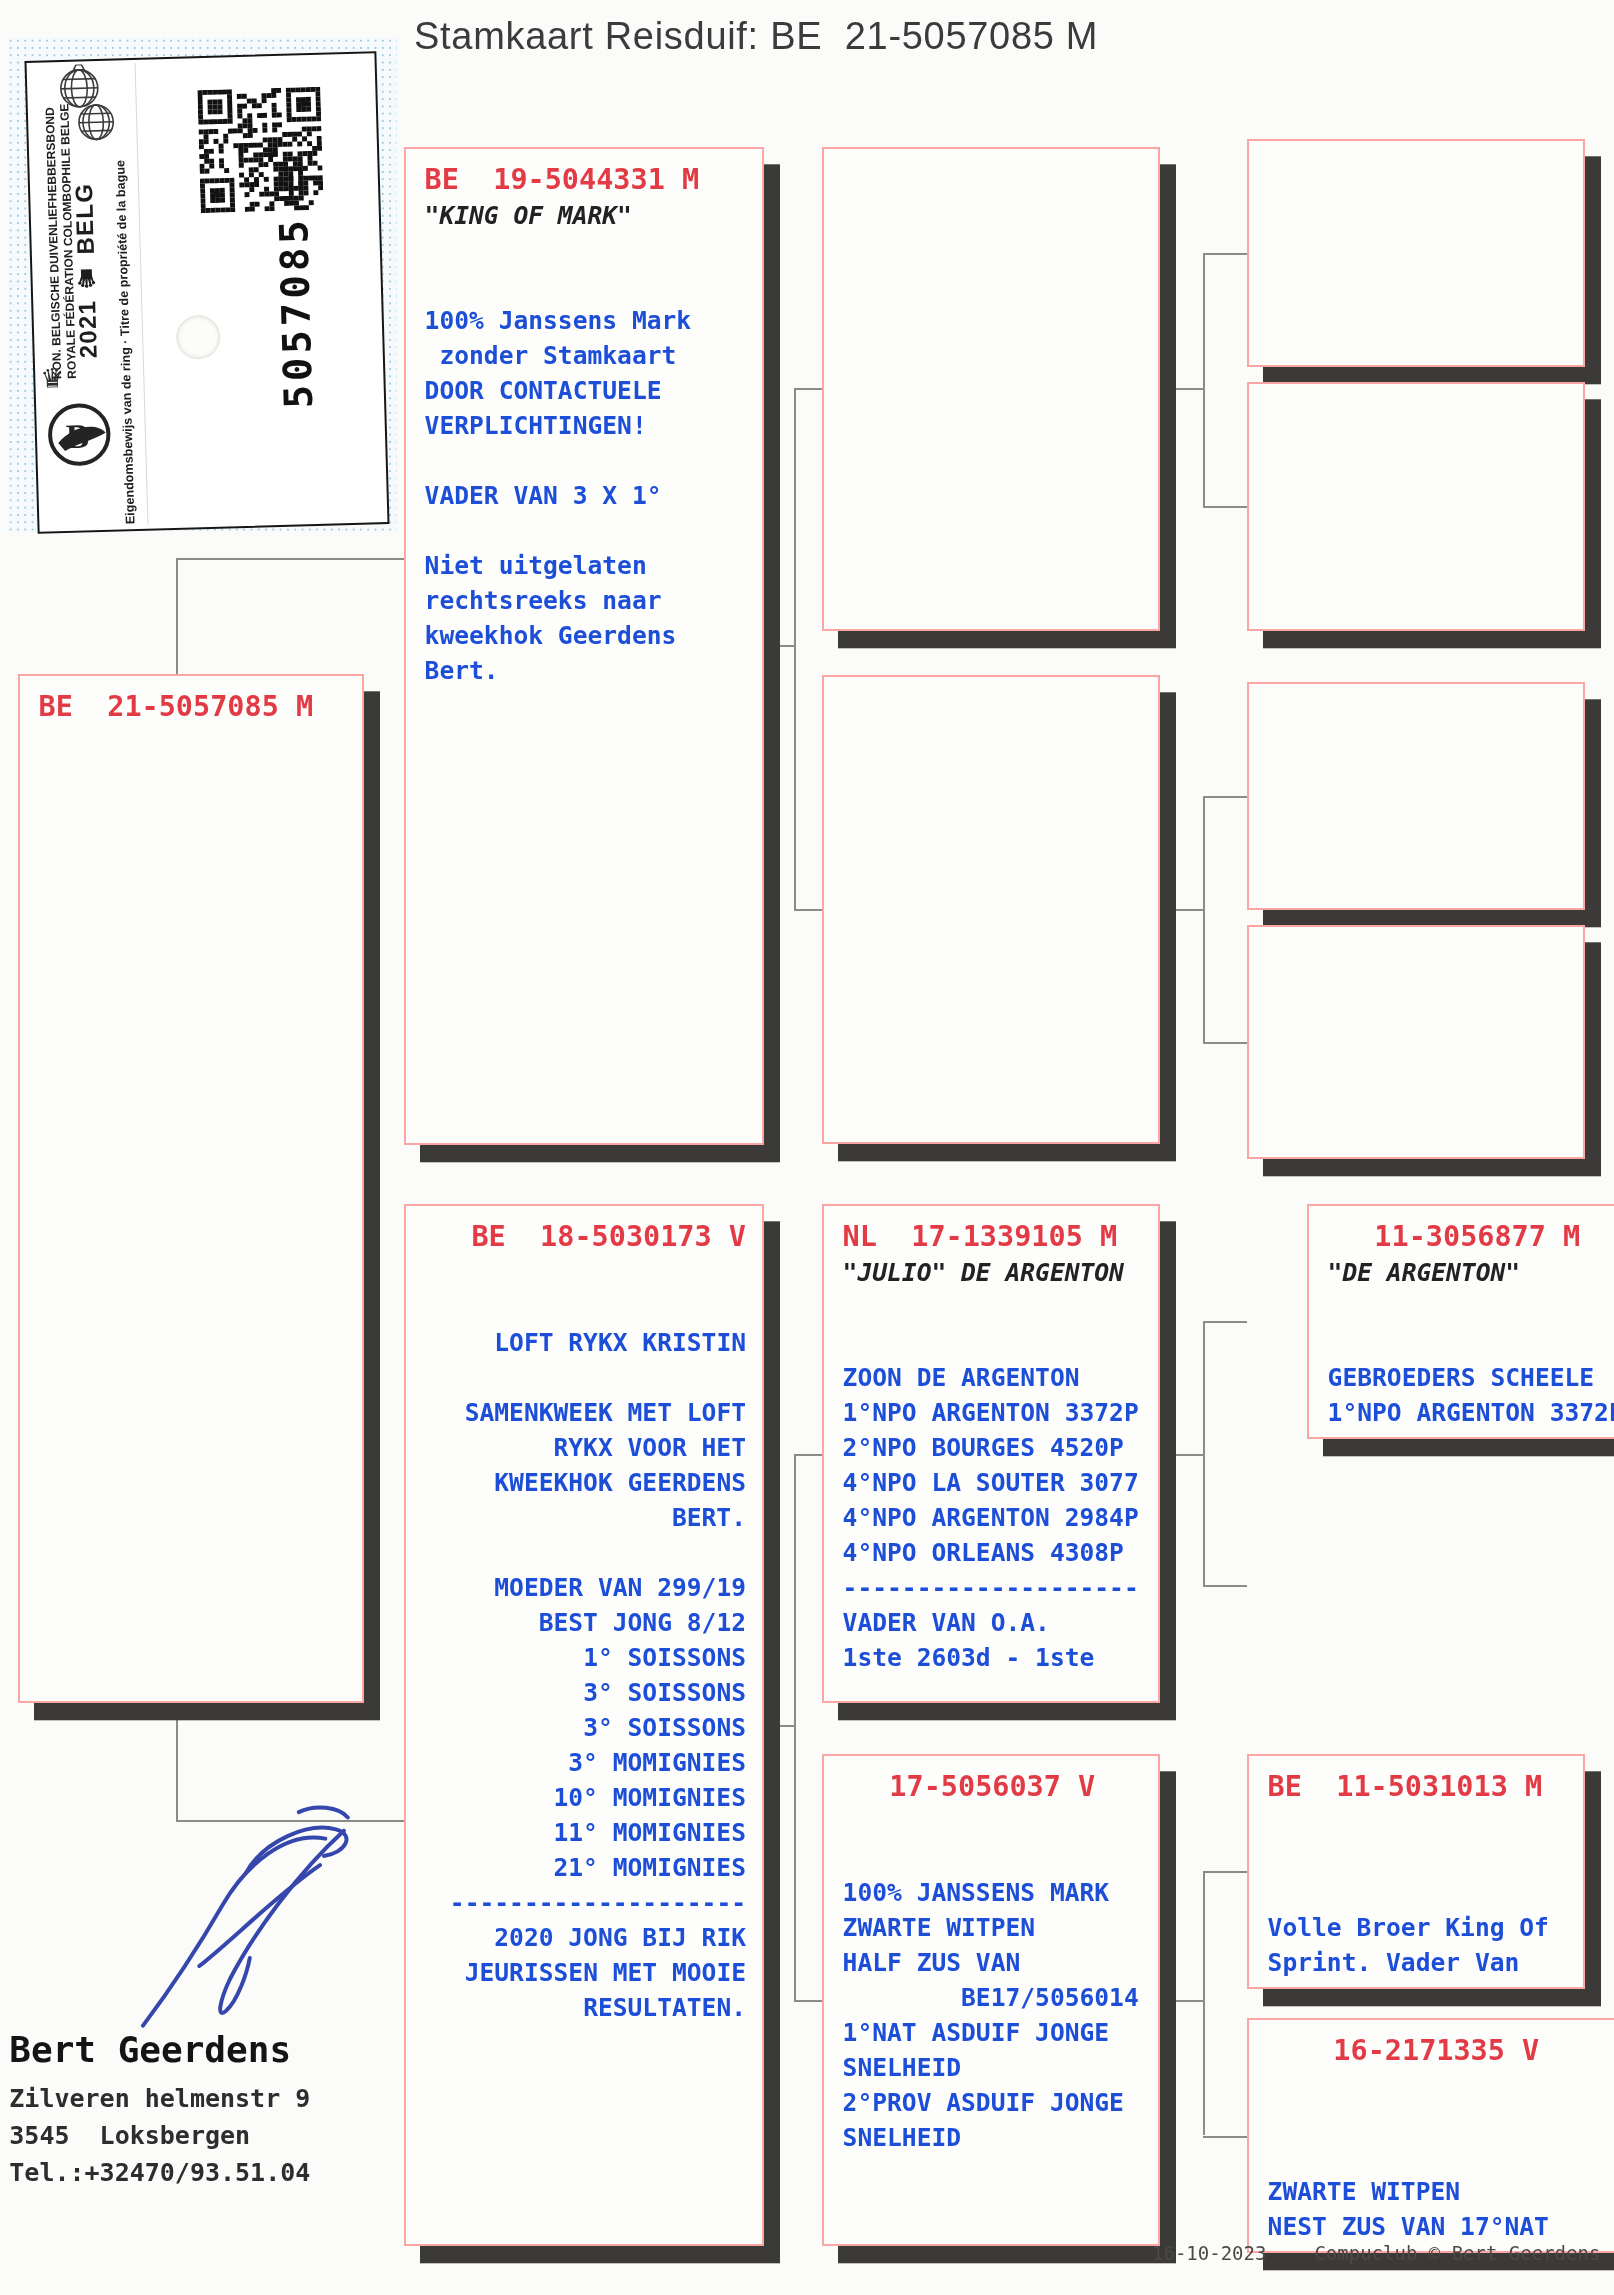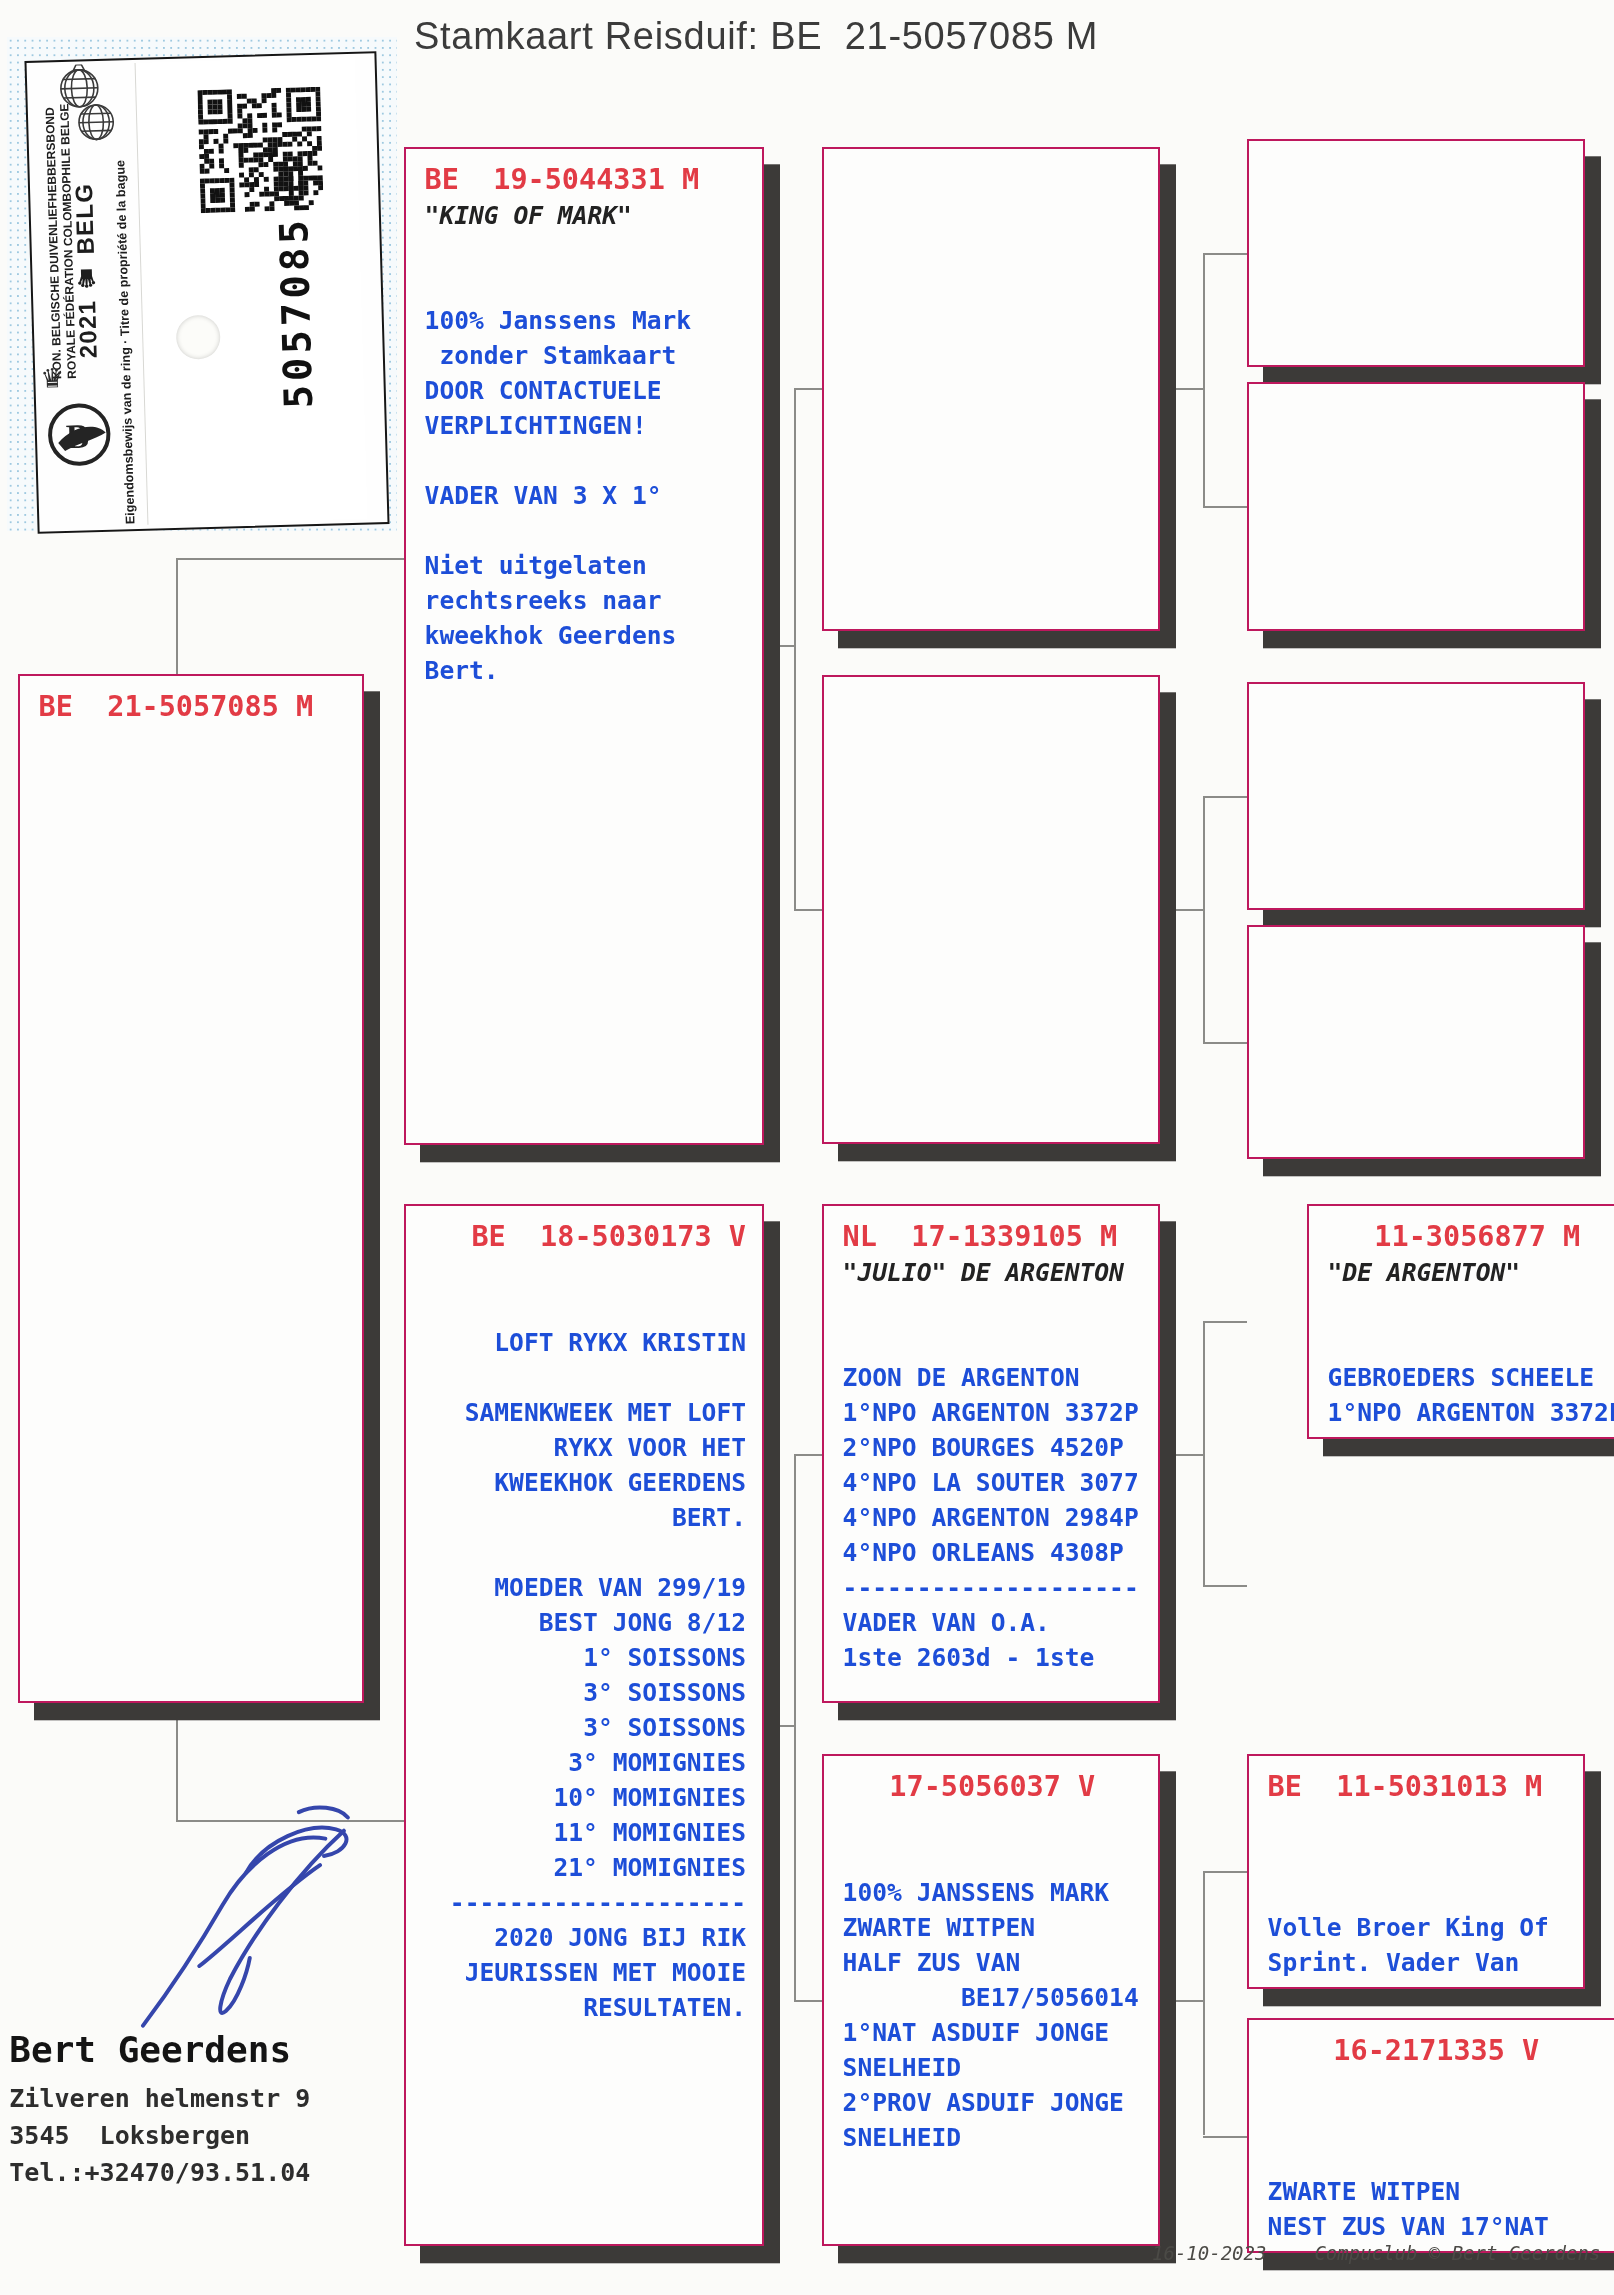--- a/index.html
+++ b/index.html
@@ -2,21 +2,21 @@
 <html style="font-size:10.6px"><head>
 <meta charset="utf-8">
 <style>
   html,body{margin:0;padding:0;background:#e9e9e6;}
   #page{position:relative;width:1614px;height:2295px;background:#fbfbf9;overflow:hidden;
         font-family:"DejaVu Sans Mono","Liberation Mono",monospace;}
   
   #title{position:absolute;left:414px;top:14.6px;font-family:"Liberation Sans",sans-serif;
          font-size:38px;font-weight:500;color:#3b3b3b;letter-spacing:0.7px;white-space:pre;}
   
-  .pbox{position:absolute;background:#fdfdfc;border:2px solid #be185d;box-sizing:border-box;
+  .pbox{position:absolute;background:#fdfdfc;border:2px solid #fca5a5;box-sizing:border-box;
         box-shadow:16px 17.3px 0 #3c3a38;padding:13.3px 16px 9.3px 18.6px;overflow:hidden;}
   .ring{font-size:28.5px;font-weight:700;line-height:36px;color:#e23b45;white-space:pre;}
   .ring.center{text-align:center;}
   .pname{font-size:24.6px;line-height:35px;font-style:italic;font-weight:600;color:#222;white-space:pre;}
   .plines{font-size:24.6px;line-height:35px;font-weight:600;color:#1d4ed8;white-space:pre;}
   
   .cl{position:absolute;background:#8b8b88;}
   
   #stamp{position:absolute;left:6.6px;top:37px;width:390px;height:494px;background-color:#f6fafc;
          background-image:radial-gradient(circle,#9ec9e0 1.1px,rgba(0,0,0,0) 1.1px);background-size:7.3px 7.3px;}
@@ -32,21 +32,21 @@
   #qr{position:absolute;left:61px;top:29px;}
   #ringNum{left:131px;top:151px;height:199px;font-family:"DejaVu Sans Mono",monospace;
            font-size:39px;font-weight:700;letter-spacing:4px;color:#111;}
   #hole{position:absolute;left:33px;top:254px;width:44px;height:44px;border-radius:50%;
         background:#fcfcf9;box-shadow:inset 0 0 5.3px rgba(0,0,0,.20);}
   .emblem{position:absolute;}
   
   #ownerName{position:absolute;left:9.3px;top:2029px;font-size:36px;font-weight:700;color:#141414;}
   #ownerAddr{position:absolute;left:9.3px;top:2080px;font-size:25px;line-height:37px;font-weight:600;
              color:#2d2d2d;white-space:pre;}
-  #footer{position:absolute;left:1152px;top:2242px;font-size:19px;font-style:italic;font-weight:500;
+  #footer{position:absolute;left:1152px;top:2242px;font-size:19px;font-weight:500;
           color:#4b4a46;display:flex;gap:48px;white-space:pre;}
   #signature{position:absolute;left:80px;top:1792px;}
 </style>
 </head>
 <body>
 
 <div id="page">
 
   <div id="title">Stamkaart Reisduif: BE  21-5057085 M</div>
 

